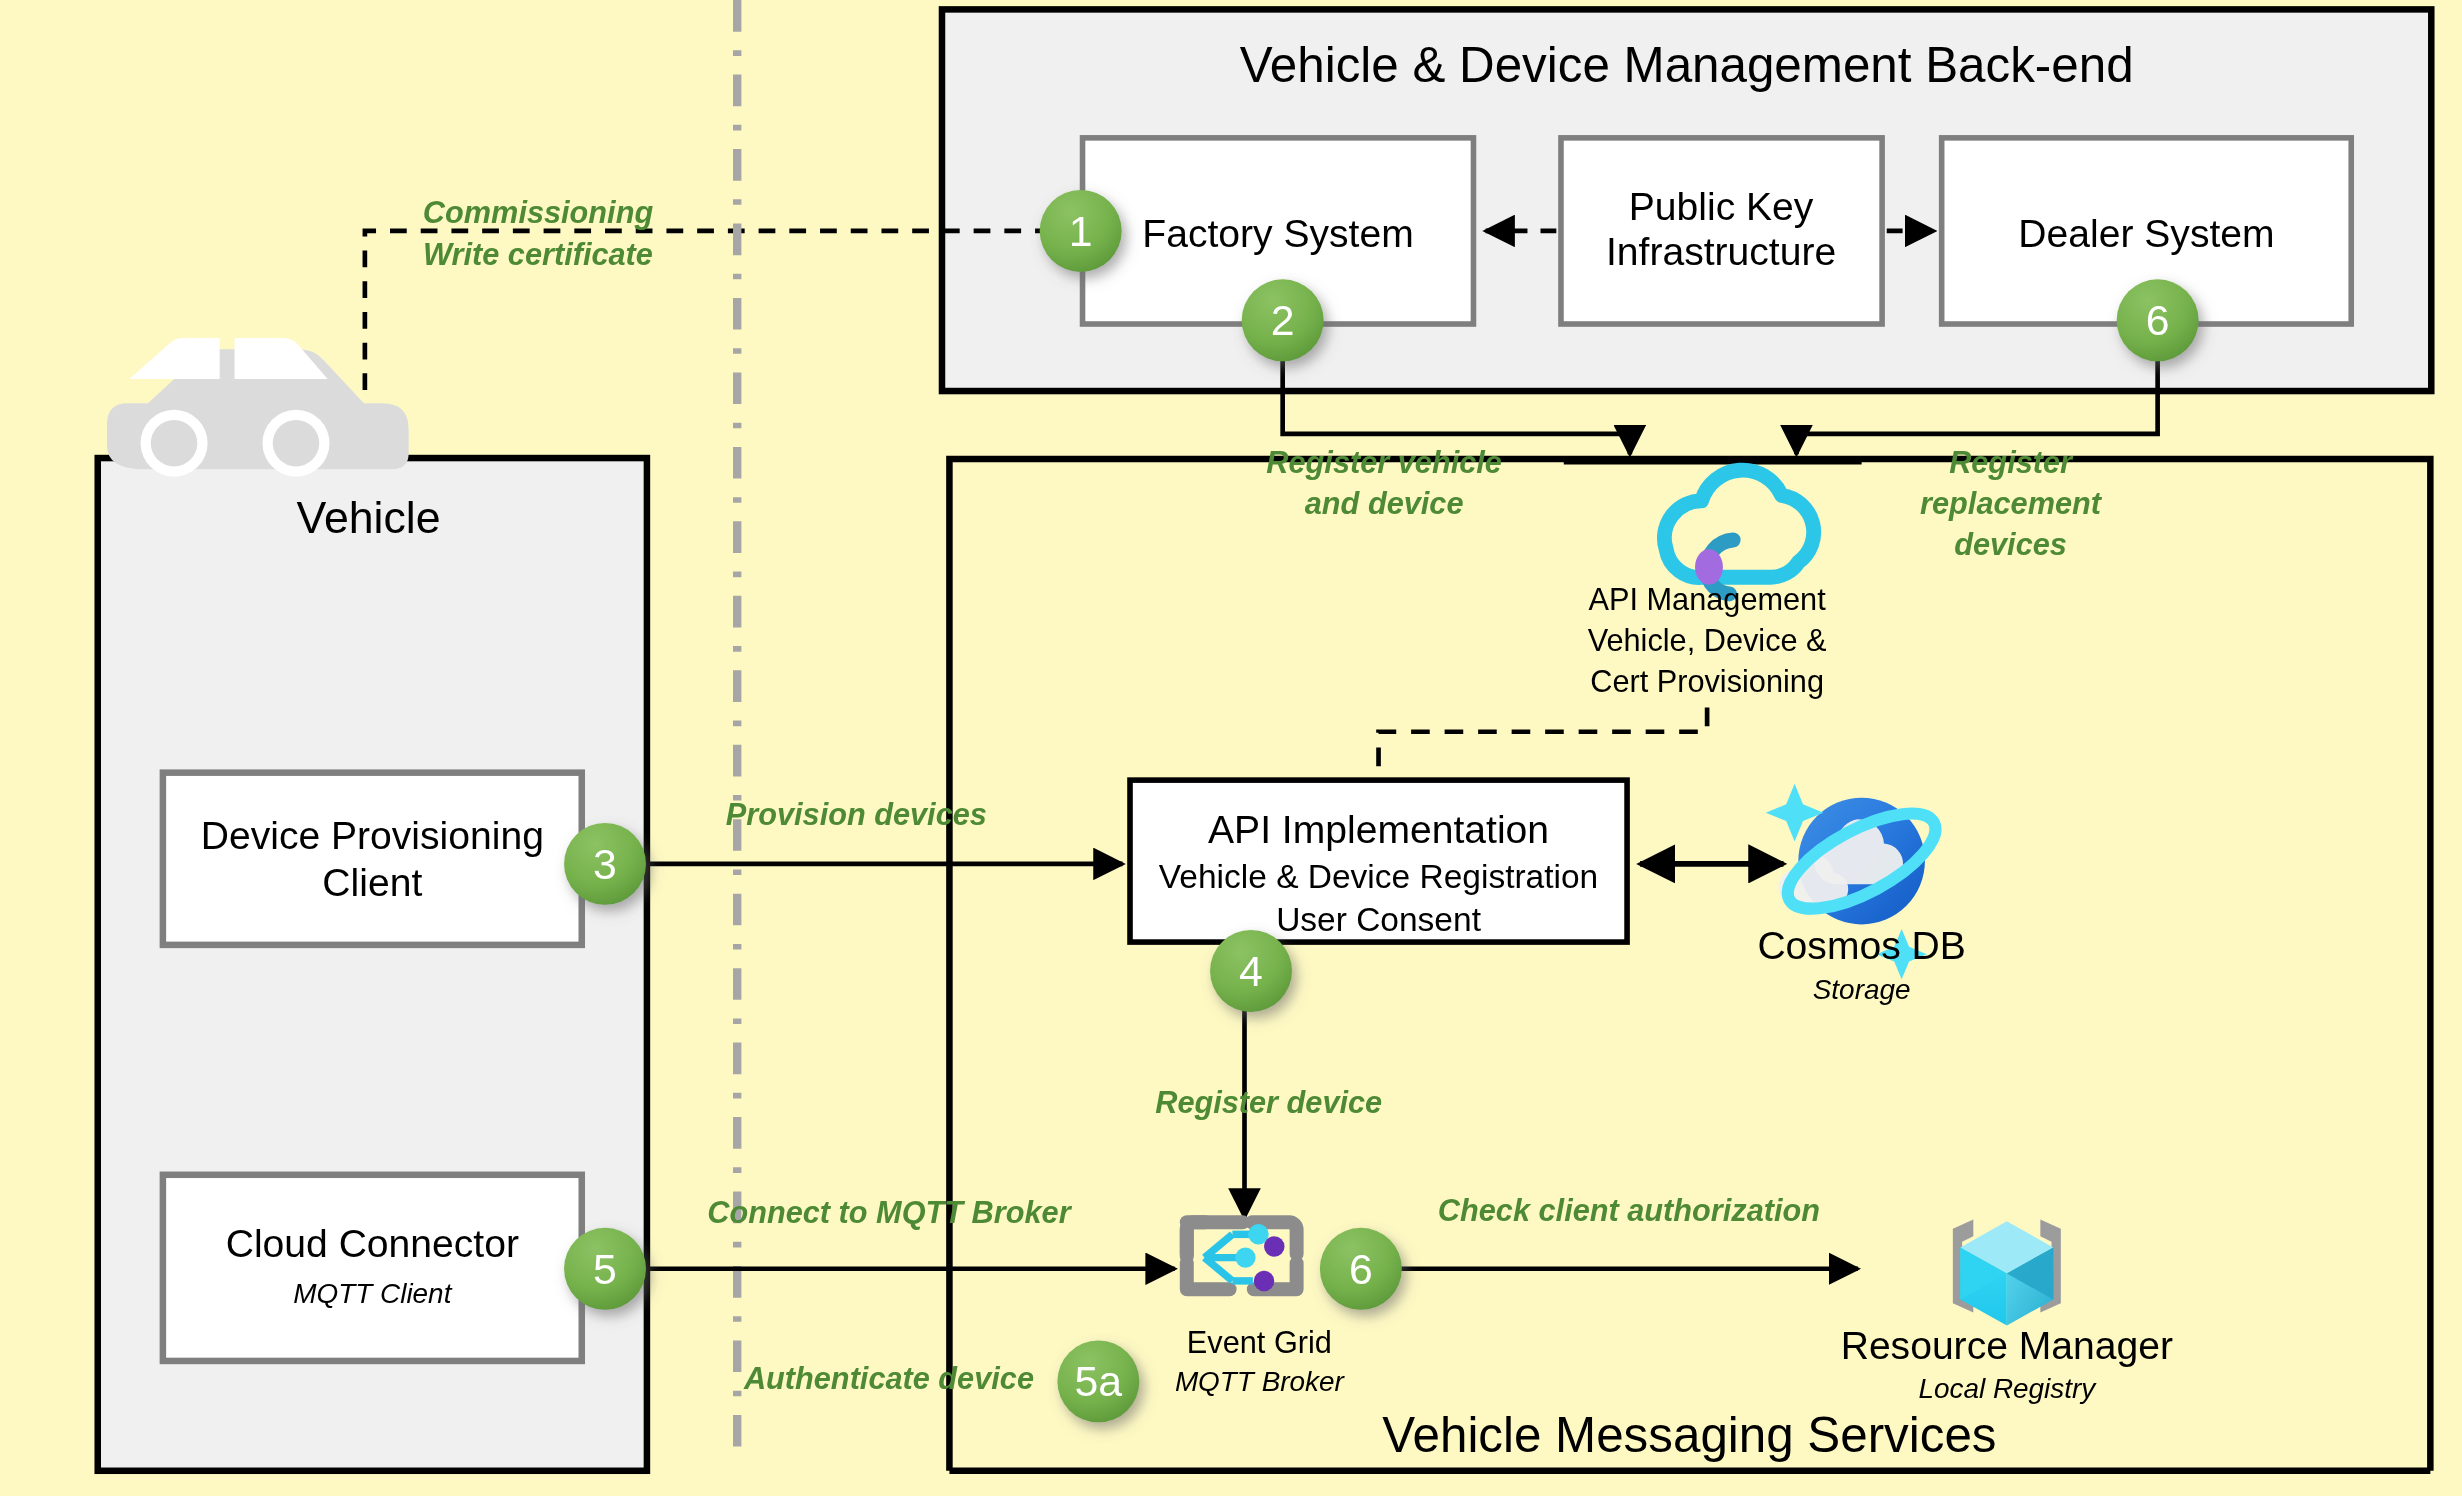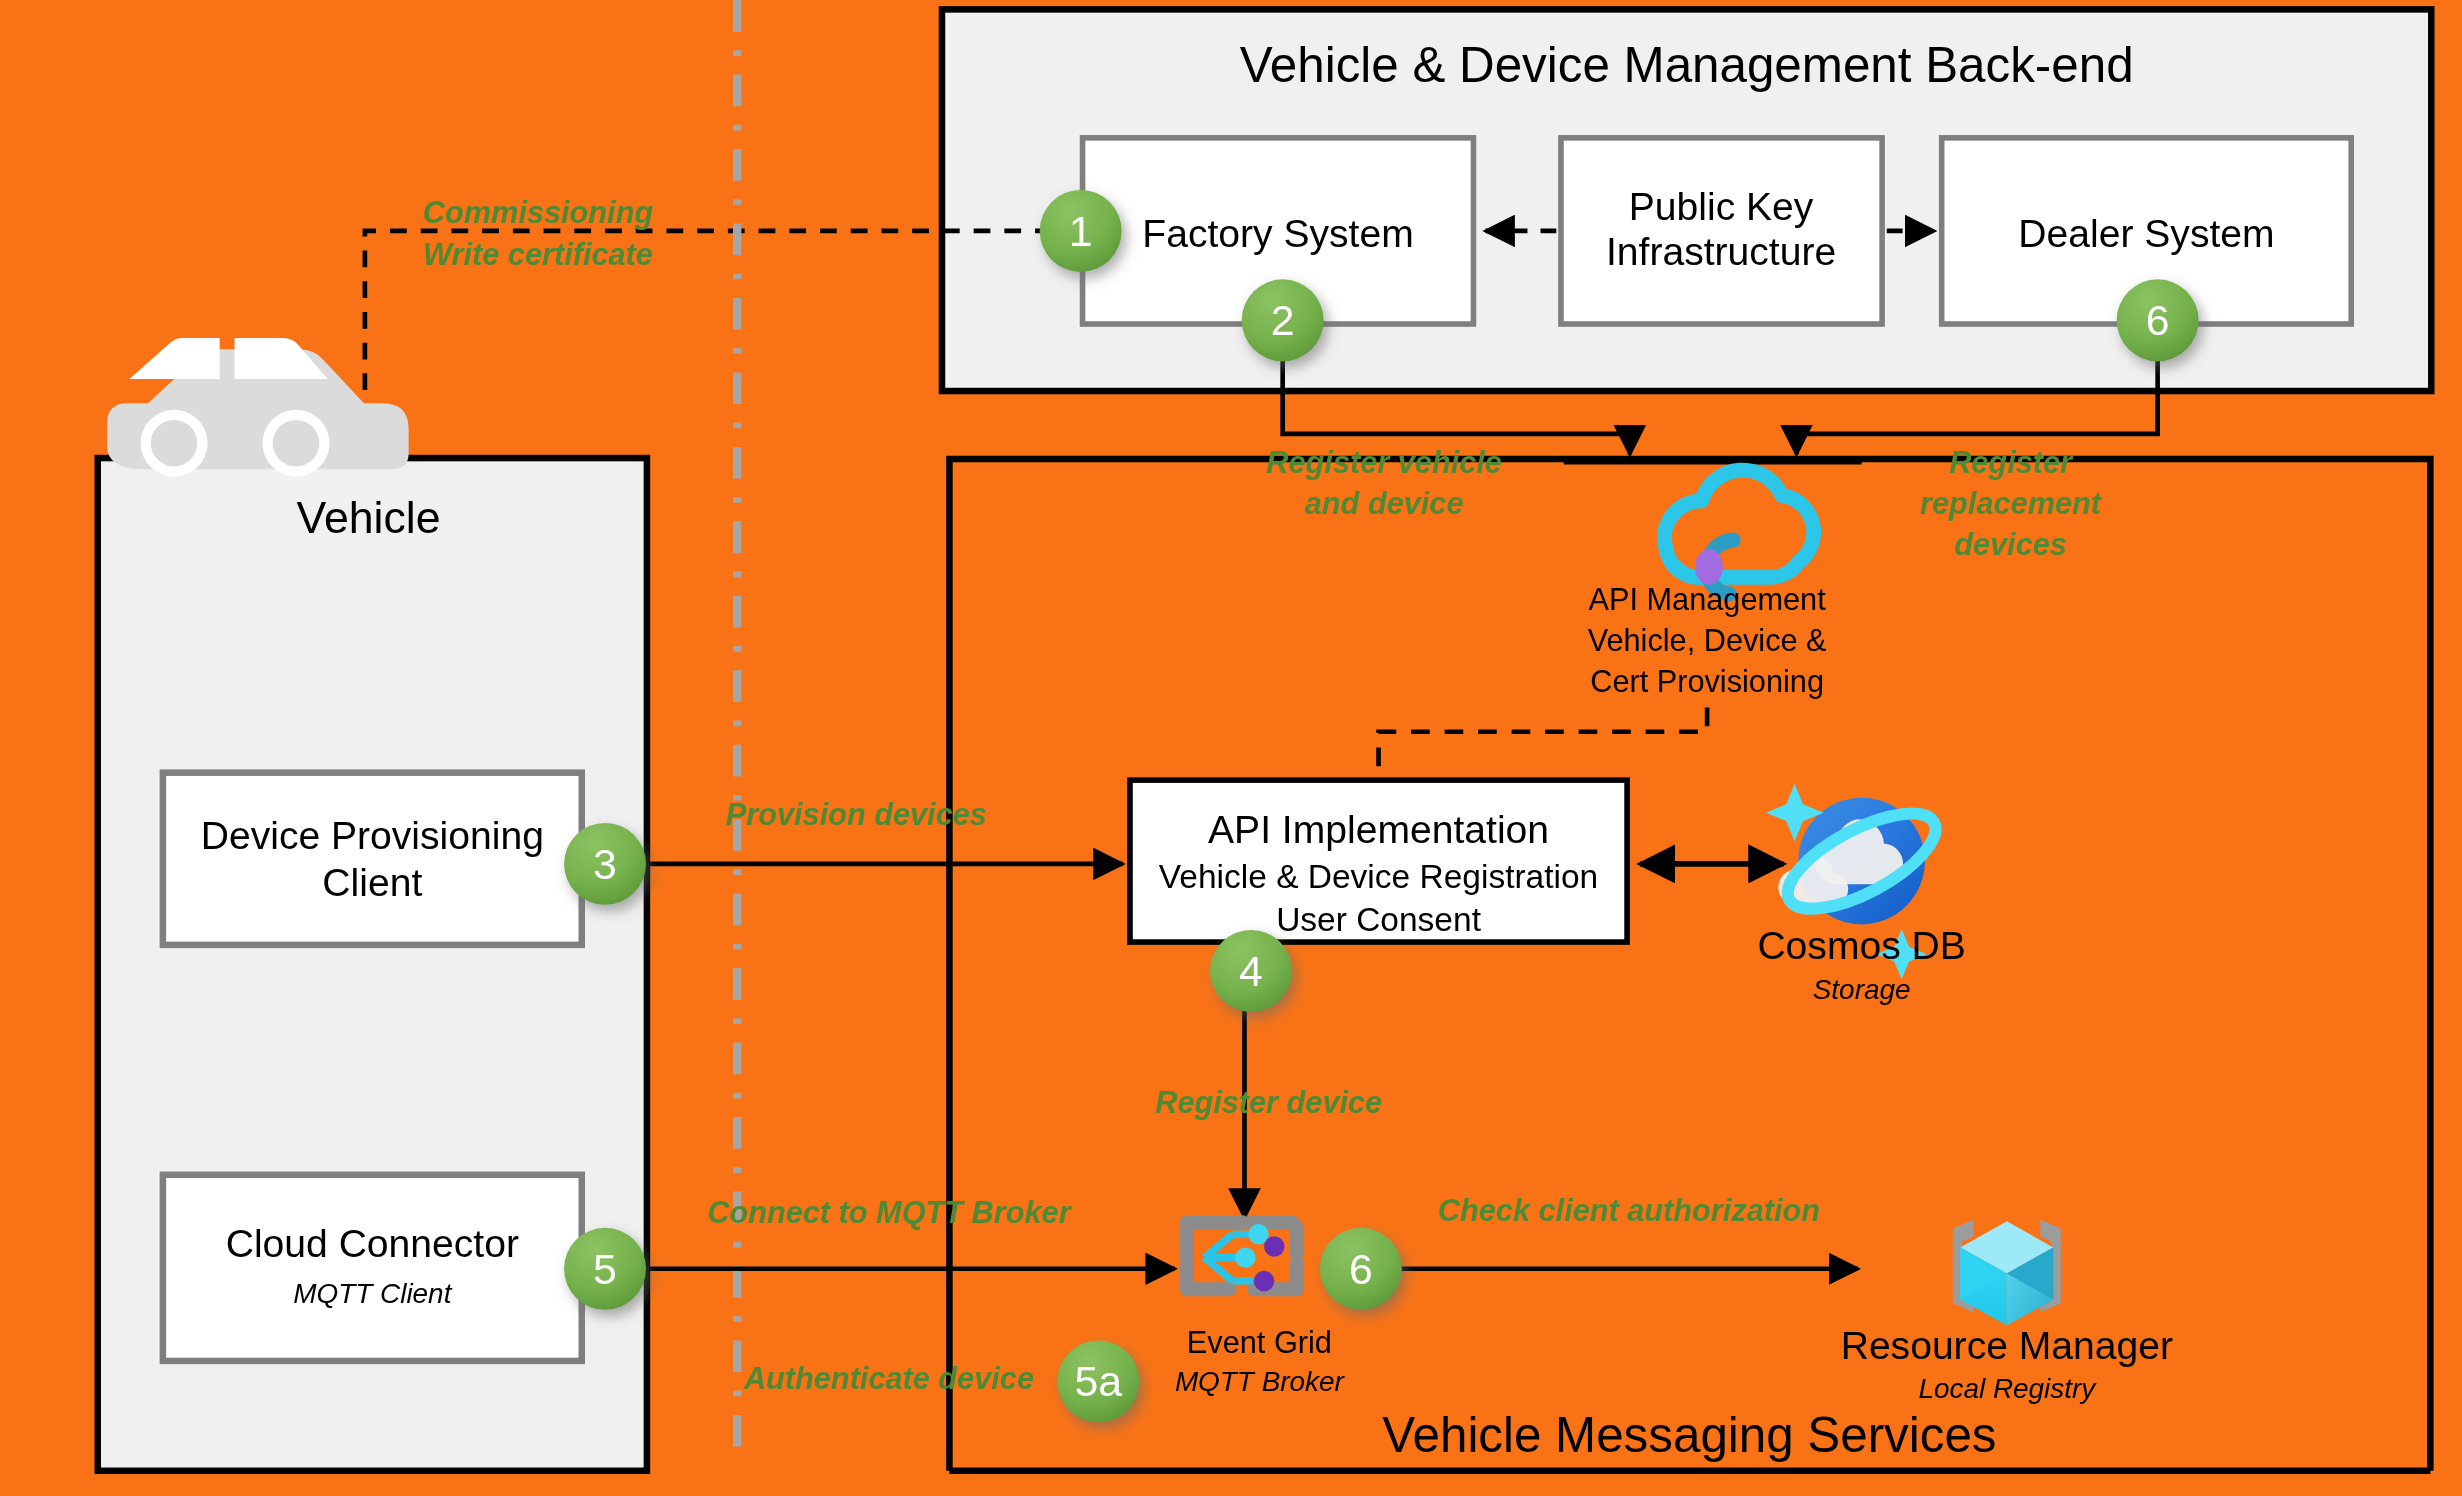--- a/index.html
+++ b/index.html
@@ -1,17 +1,17 @@
 <!DOCTYPE html>
 <html style="font-size:15px"><head>
 <meta charset="utf-8">
 <style>
   html,body{margin:0;padding:0;background:#ffffff;}
   body{font-family:"Liberation Sans", sans-serif;}
-  #stage{position:relative;width:2462px;height:1496px;background:#f97316;overflow:hidden;}
+  #stage{position:relative;width:2462px;height:1496px;background:#fef9c3;overflow:hidden;}
   #stage svg{position:absolute;left:0;top:0;width:2462px;height:1496px;}
   .noclick{pointer-events:none;}
   text{font-family:"Liberation Sans", sans-serif;fill:#000;}
   .t-title{font-size:53px;}
   .t-box{font-size:42px;}
   .t-boxsm{font-size:36px;}
   .t-icon{font-size:33px;}
   .t-iconsub{font-size:30px;font-style:italic;}
   .t-green{font-size:33px;font-style:italic;fill:#4E8A35;font-weight:600;}
   .t-badge{font-size:46px;fill:#ffffff;}

